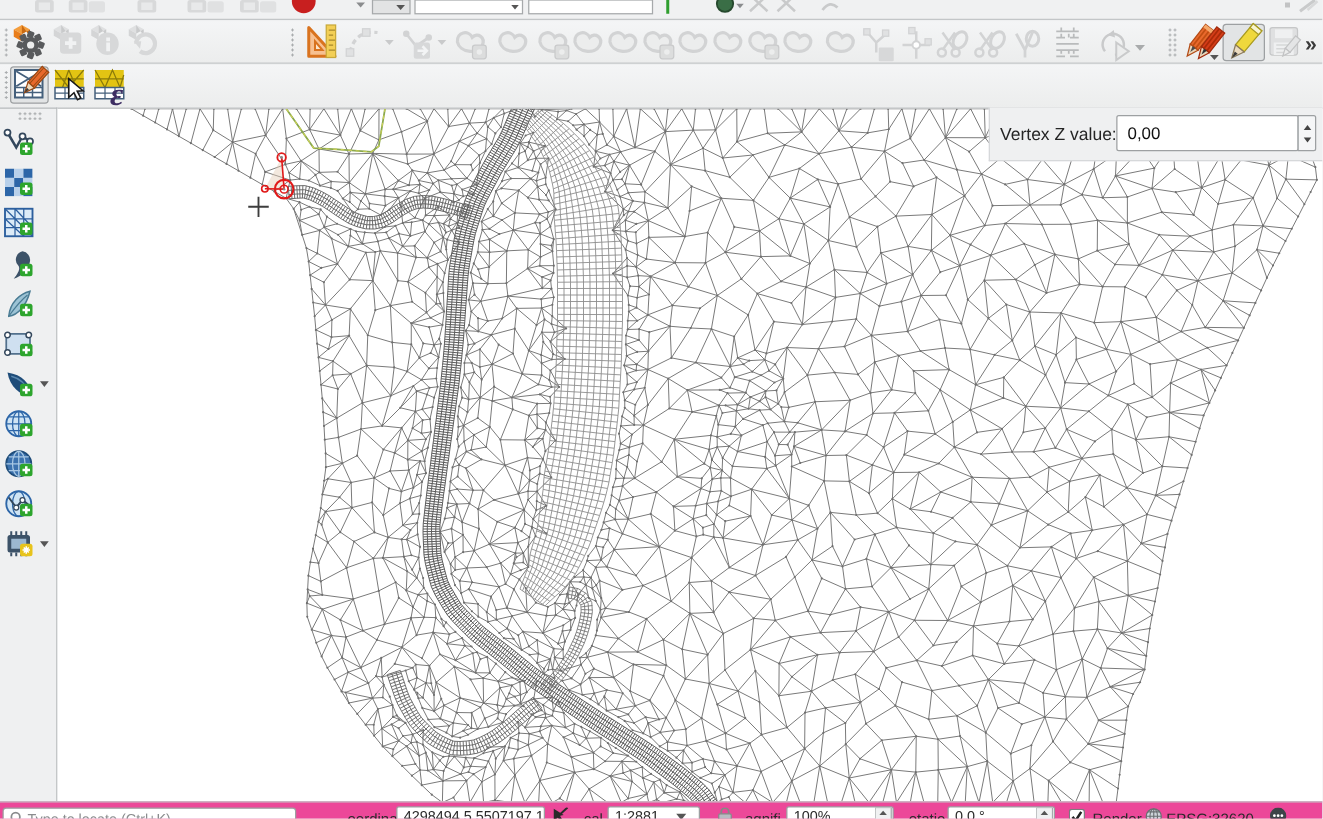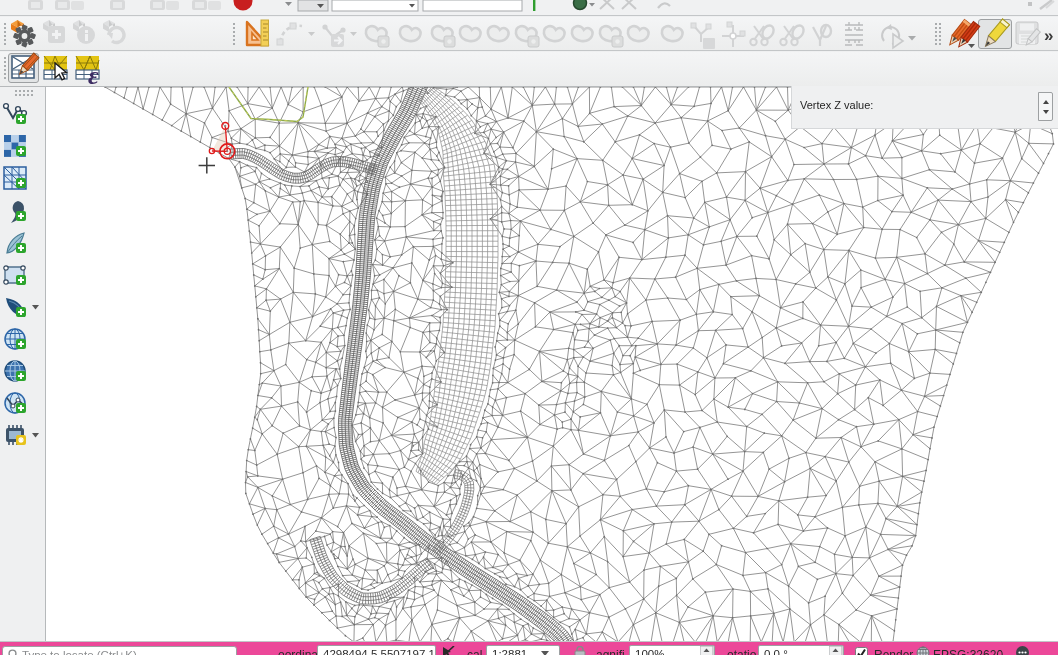--- a/index.html
+++ b/index.html
@@ -7,21 +7,21 @@
 #topstrip{position:absolute;left:0;top:0;width:1058px;height:16px;background:#f0f1f2;border-bottom:1px solid #c3c6c8}
 #row1{position:absolute;left:0;top:17px;width:1058px;height:34px;background:linear-gradient(#f4f5f6,#eceded);border-bottom:1px solid #c3c6c8}
 #row2{position:absolute;left:0;top:52px;width:1058px;height:34px;background:linear-gradient(#f4f5f6,#eceded)}
 #leftbar{position:absolute;left:0;top:86px;width:46px;height:555px;background:#eff0f1;border-right:1px solid #b6b9bb;border-top:1px solid #b6b9bb}
 #canvas{position:absolute;left:46px;top:86px;width:1012px;height:555px;background:#fff;overflow:hidden;border-top:1px solid #b6b9bb}
 #statusbar{position:absolute;left:0;top:641px;width:1058px;height:14px;background:#ec4899;border-top:1px solid #c3c6c8;overflow:hidden}
 .vdots{position:absolute;width:4px;background-image:radial-gradient(circle,#a9acae 1px,transparent 1.1px);background-size:4px 4px}
 .grid2{position:absolute;width:8px;background-image:radial-gradient(circle,#a9acae 1px,transparent 1.1px);background-size:4px 4px}
 .pressed{position:absolute;background:#e2e4e5;border:1px solid #9da0a2;border-radius:3px}
 #vpanel{position:absolute;left:791px;top:86px;width:267px;height:43px;background:#eff0f1;border-left:1px solid #d6d8da;border-bottom:1px solid #d6d8da}
-#vpanel label{position:absolute;left:8px;top:13px;font-size:11px;color:#252525}
+#vpanel label{position:absolute;left:8px;top:13px;font-size:14px;color:#252525}
 #vpanel .inp{position:absolute;left:101px;top:6px;width:146px;height:29px;background:#fff;border:1px solid #9da0a2;border-radius:2px;font-size:13.5px;color:#111;padding:6px 0 0 8px}
 #vpanel .spin{position:absolute;left:246px;top:6px;width:15px;height:29px;background:#f5f6f7;border:1px solid #9da0a2;border-radius:0 2px 2px 0}
 .sarr{position:absolute;width:0;height:0;border-left:3.5px solid transparent;border-right:3.5px solid transparent}
 .statxt{position:absolute;font-size:12px;color:#2a2a2a;white-space:nowrap}
 .stabox{position:absolute;top:3px;height:18px;background:#fff;border:1px solid #9da0a2;border-radius:2px;font-size:11.5px;color:#2a2a2a;padding:2px 3px 0 5px;white-space:nowrap}
 </style></head>
 <body>
 <div id="app">
 <div id="topstrip"></div>
 <svg class="abs" style="left:0;top:0" width="1058" height="16" viewBox="0 0 1058 16">
@@ -367,20 +367,21 @@
           <path d="M160.8 70.3 V86.5 M152.6 78.4 H169"></path>
         </g>
 <g stroke="#3d3d3d" stroke-width="1.5">
           <path d="M160.8 70.3 V86.5 M152.6 78.4 H169"></path>
         </g>
 
 </svg>
 </div>
 <div id="vpanel">
   <label>Vertex Z value:</label>
+  <div class="inp">0,00</div>
   <div class="spin">
         <div class="sarr" style="left:3.5px;top:7px;border-bottom:4.5px solid #444"></div>
         <div class="sarr" style="left:3.5px;top:17px;border-top:4.5px solid #444"></div>
       </div>
 </div>
 <div id="statusbar">
       <div class="stabox" style="left:2px;top:4px;width:235px;height:16px;border-radius:3px;color:#8a8c8e"><svg width="11" height="11" style="vertical-align:-1px">
           <circle cx="4.5" cy="4.5" r="3.4" fill="none" stroke="#8a8c8e" stroke-width="1.4"></circle>
           <path d="M7 7 L10 10" stroke="#8a8c8e" stroke-width="1.4"></path>
         </svg> Type to locate (Ctrl+K)</div>

